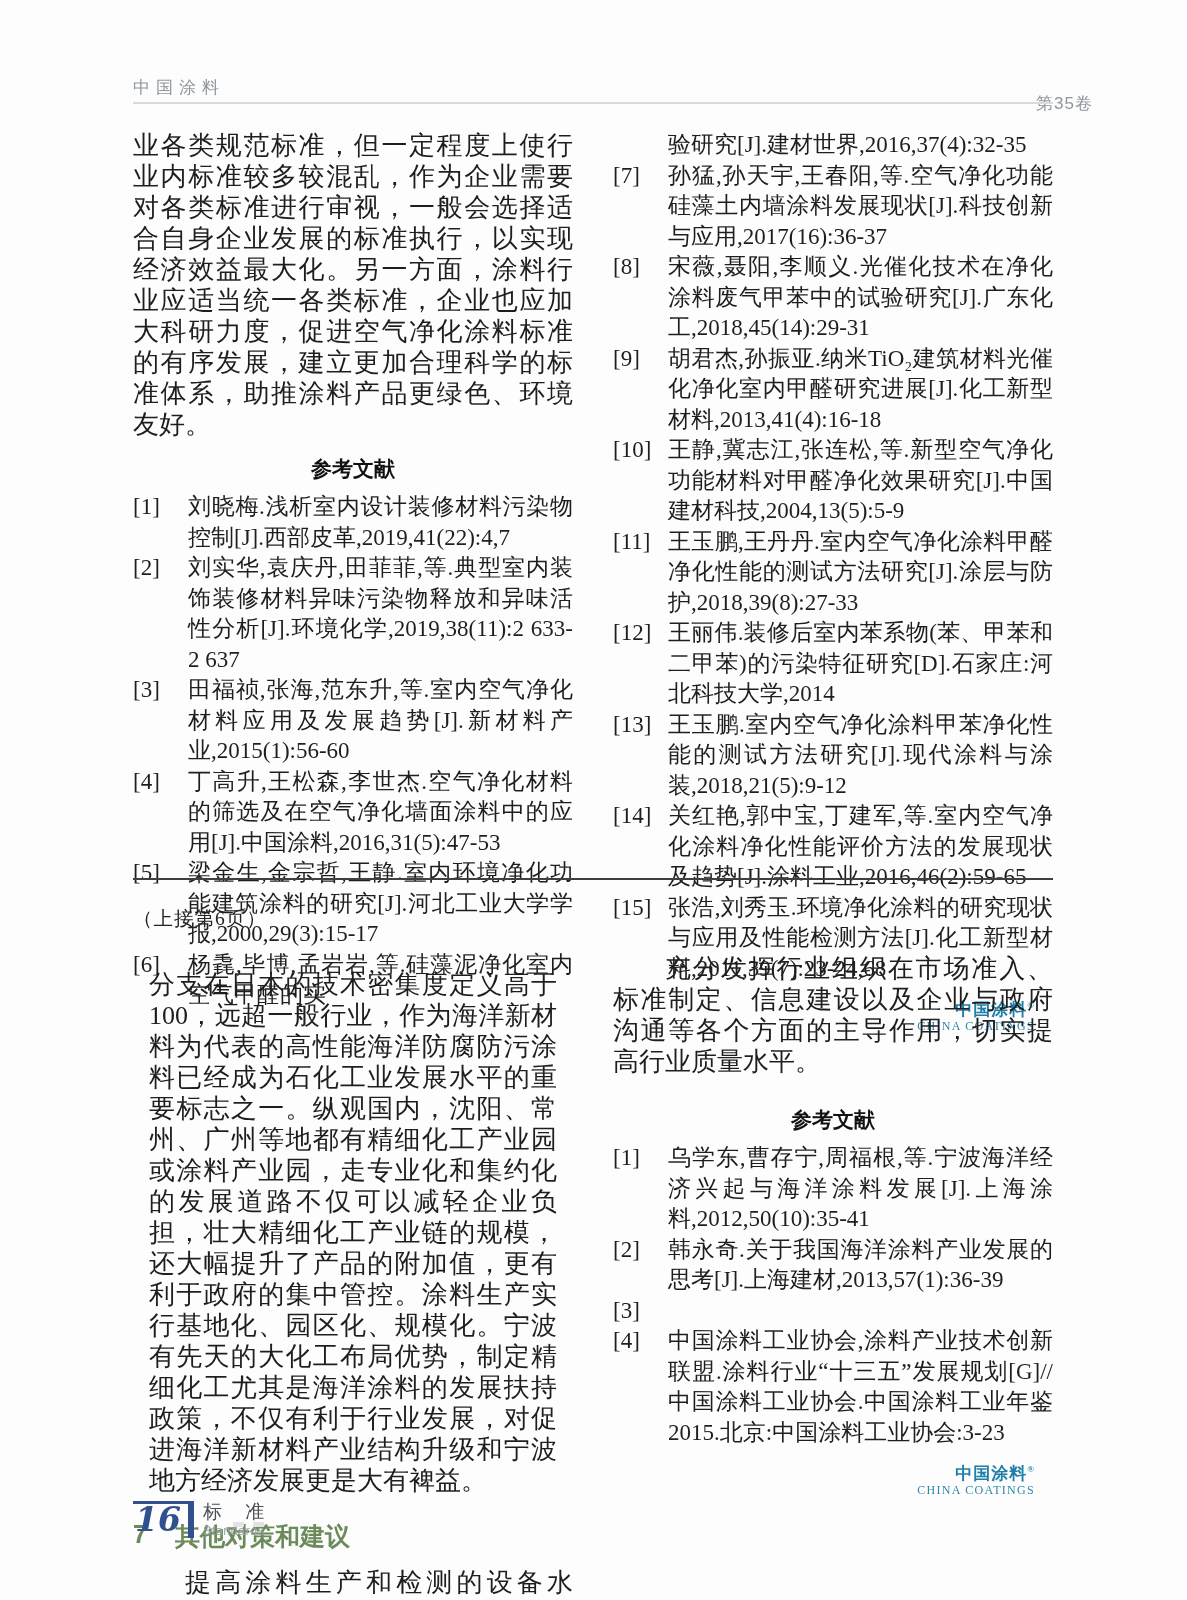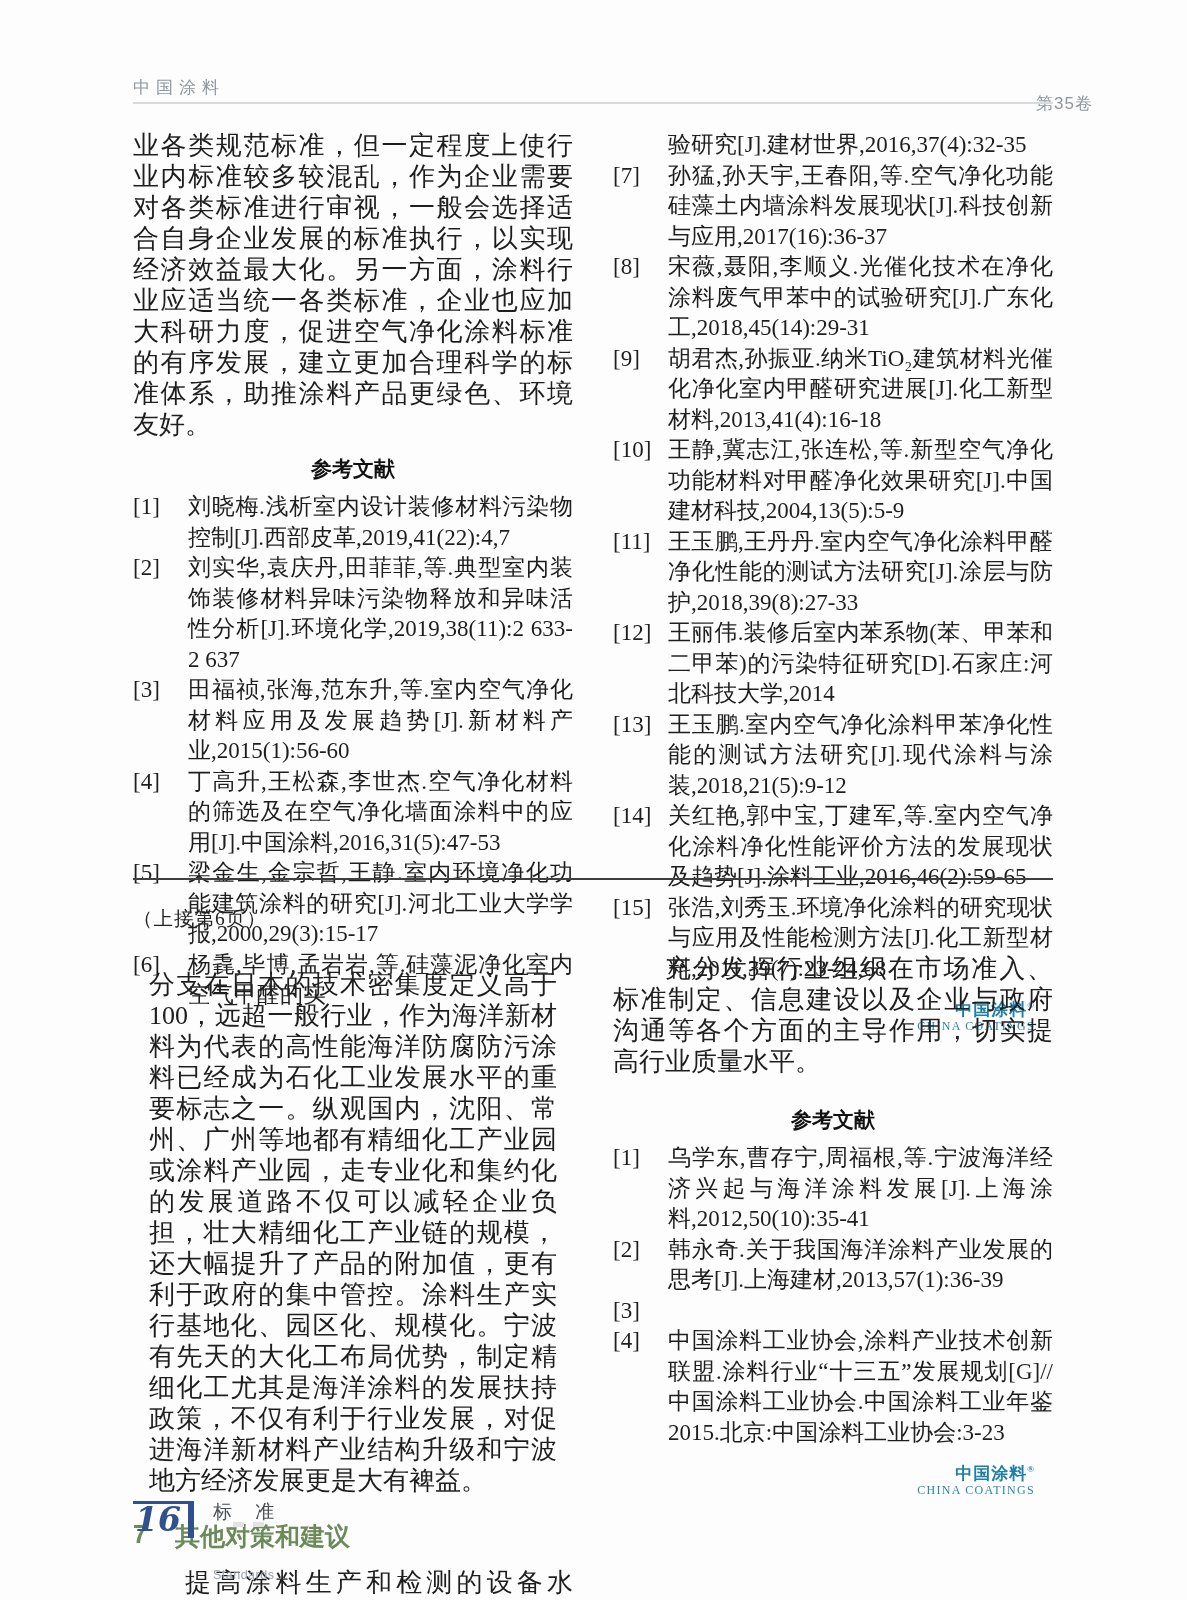--- a/index.html
+++ b/index.html
@@ -40,21 +40,21 @@
     font-family:Liberation Serif, serif;line-height:1.15;}
   .logo-cn{font-weight:bold;font-size:17px;letter-spacing:1px;}
   .logo-reg{font-size:9px;vertical-align:super;}
   .logo-en{font-size:12px;letter-spacing:1.3px;color:#2a87ab;}
   
   .footer{position:absolute;left:133px;top:1501px;display:flex;align-items:flex-start;}
   .footer-bracket{border-top:3px solid #30508e;border-right:6px solid #30508e;
     padding:3px 7px 2px 2px;height:29px;display:flex;align-items:flex-end;}
   .footer-page{font-family:"DejaVu Serif","Liberation Serif",serif;font-style:italic;font-weight:bold;
     color:#30508e;font-size:33px;line-height:1;}
-  .footer-labels{margin-left:19px;display:flex;flex-direction:column;gap:44px;}
+  .footer-labels{margin-left:9px;display:flex;flex-direction:column;}
   .footer-cn{font-size:19px;letter-spacing:9px;color:#4a4f55;line-height:1.2;
     font-family:"Liberation Sans","DejaVu Sans",sans-serif;}
   .footer-en{font-size:12.5px;color:#9ba3ab;letter-spacing:0.5px;
     font-family:"Liberation Sans","DejaVu Sans",sans-serif;}
   .footer-dots{position:absolute;left:100px;top:21px;display:flex;gap:9px;}
   .footer-dots span{width:11px;height:5px;background:#e3e3e3;display:inline-block;}
 </style>
 </head>
 <body>
 

